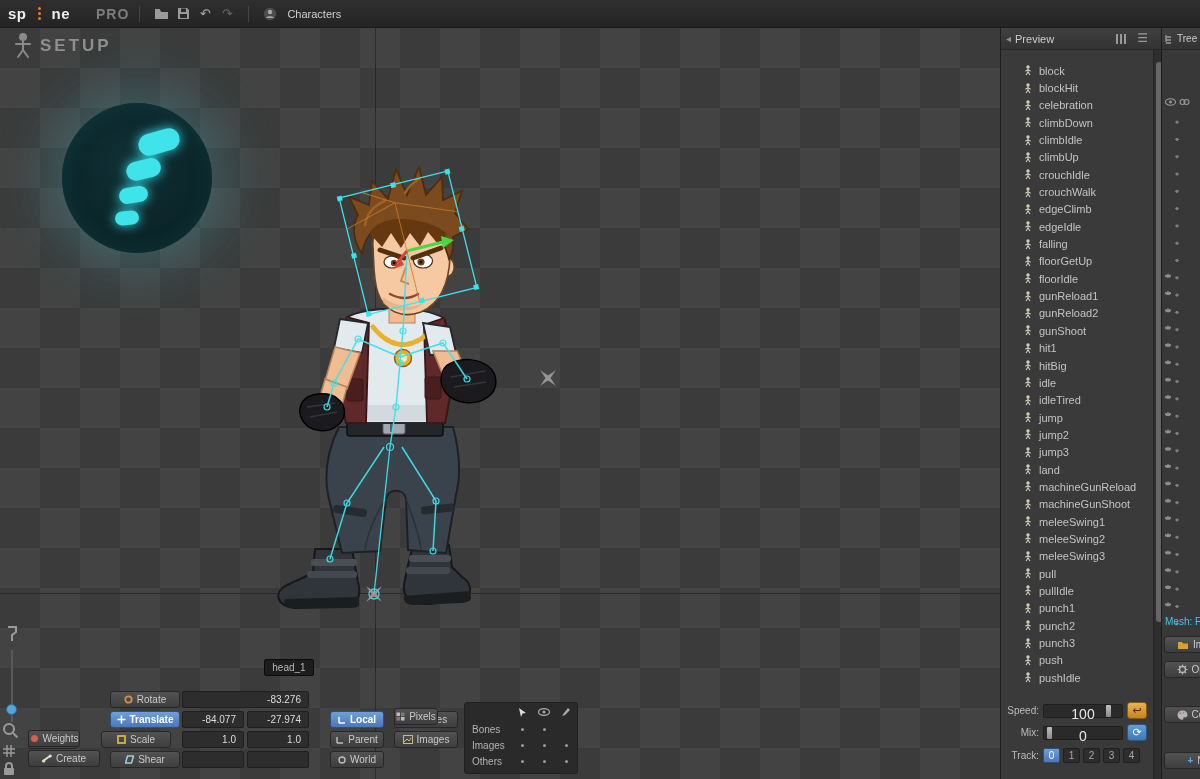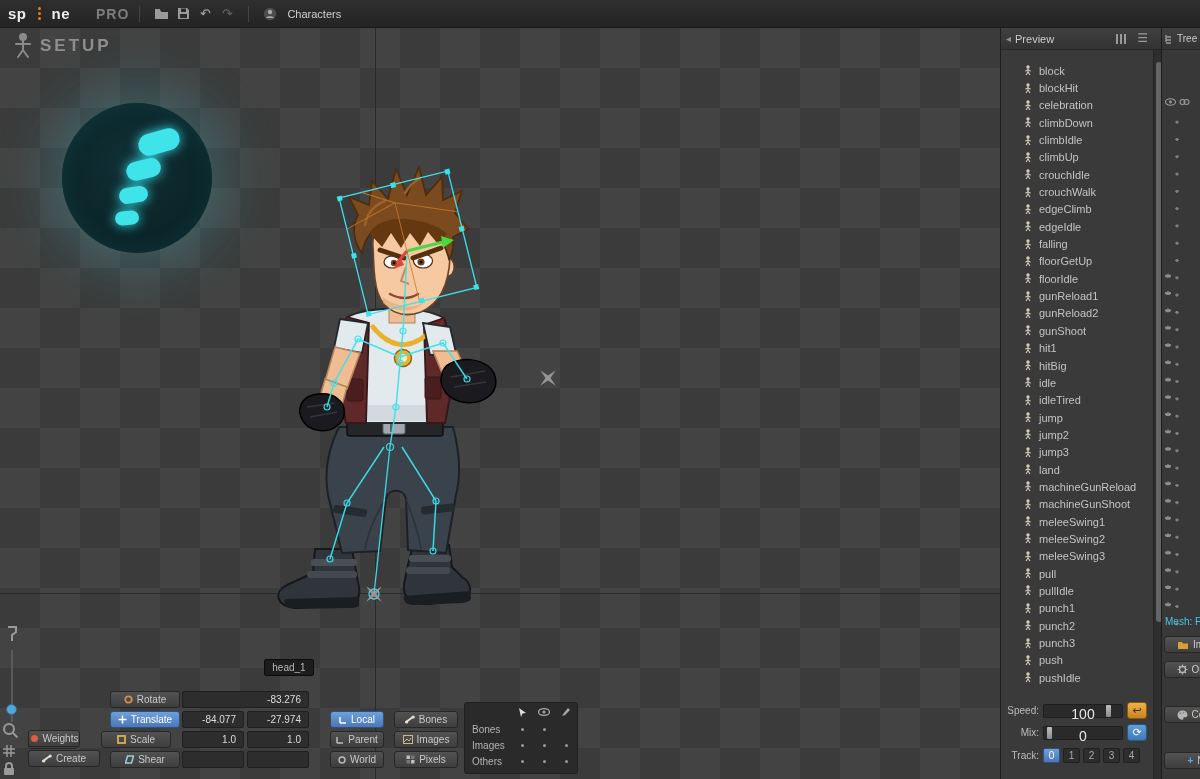--- a/index.html
+++ b/index.html
@@ -35,21 +35,21 @@
     background:radial-gradient(circle at 45% 40%, #103035, #0a2226 75%);
     box-shadow:0 0 55px 14px rgba(62,222,232,.22), inset 0 0 25px rgba(62,222,232,.10); }
   .sel-label { position:absolute; left:264px; top:631px; width:50px; height:17px; background:#1d1d1d;
     border:1px solid #0c0c0c; border-radius:2px; color:#b9b9b9; font-size:10px;
     display:flex; align-items:center; justify-content:center; }
 
   
   .btn { position:absolute; height:17px; background:linear-gradient(#525252,#3e3e3e);
     border:1px solid #272727; border-radius:3px; color:#c9c9c9; font-size:10px;
     display:flex; align-items:center; justify-content:center; gap:4px; }
-  .btn.blue { background:linear-gradient(#6fa0da,#4a77b6); border-color:#2d507c; color:#fff; }
+  .btn.blue { background:linear-gradient(#6fa0da,#4a77b6); border-color:#2d507c; color:#fff;font-weight:bold; }
   .field { position:absolute; height:17px; background:#2d2d2d; border:1px solid #1f1f1f;
     border-radius:2px; color:#dcdcdc; font-size:10px; display:flex; align-items:center;
     justify-content:flex-end; padding-right:7px; }
   .ic { display:inline-flex; }
 
   
   .vis-panel { position:absolute; left:464px; top:674px; width:114px; height:72px;
     background:rgba(41,41,41,.93); border:1px solid #202020; border-radius:3px; }
   .vis-row { position:absolute; left:0; width:114px; height:16px; display:grid;
     grid-template-columns:46px 22px 22px 22px; align-items:center; }
@@ -432,21 +432,21 @@
     </div>
     <div class="btn" style="left:394px;top:703px;width:64px">
       <span class="ic">
           <svg width="10" height="9">
             <rect x="0.5" y="0.5" width="9" height="8" fill="none" stroke="#c8b88a" stroke-width="1"></rect>
             <path d="M1,7 L4,4 L6,6 L8,3" stroke="#c8b88a" stroke-width="1" fill="none"></path>
           </svg>
         </span>
       <span>Images</span>
     </div>
-    <div class="btn" style="left:394px;top:723px;width:64px">
+    <div class="btn" style="left:394px;top:680px;width:44px">
       <span class="ic">
           <svg width="9" height="9">
             <rect x="0.5" y="0.5" width="3.5" height="3.5" fill="#bdbdbd"></rect>
             <rect x="5" y="5" width="3.5" height="3.5" fill="#bdbdbd"></rect>
             <rect x="5" y="0.5" width="3.5" height="3.5" fill="#7a7a7a"></rect>
             <rect x="0.5" y="5" width="3.5" height="3.5" fill="#7a7a7a"></rect>
           </svg>
         </span>
       <span>Pixels</span>
     </div>

